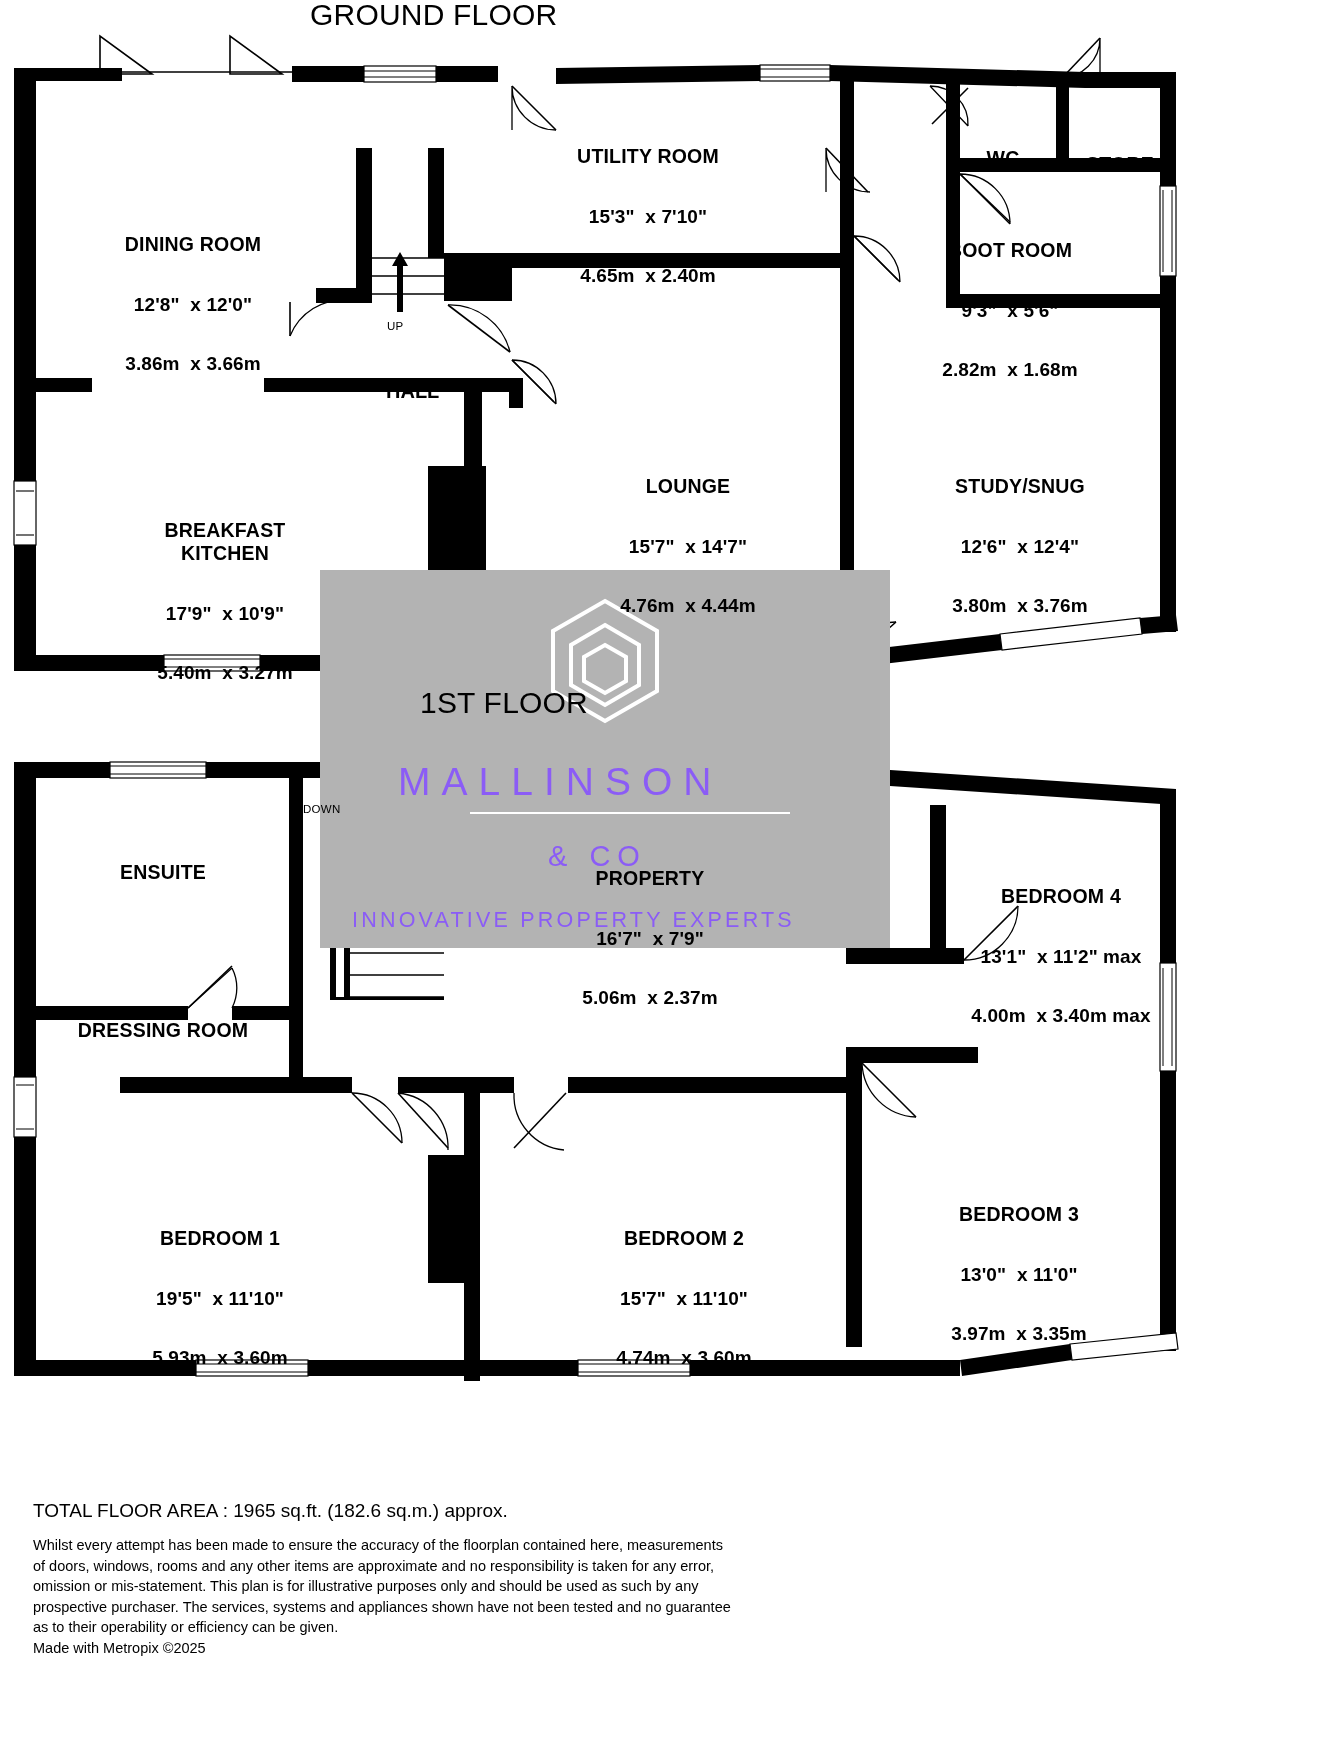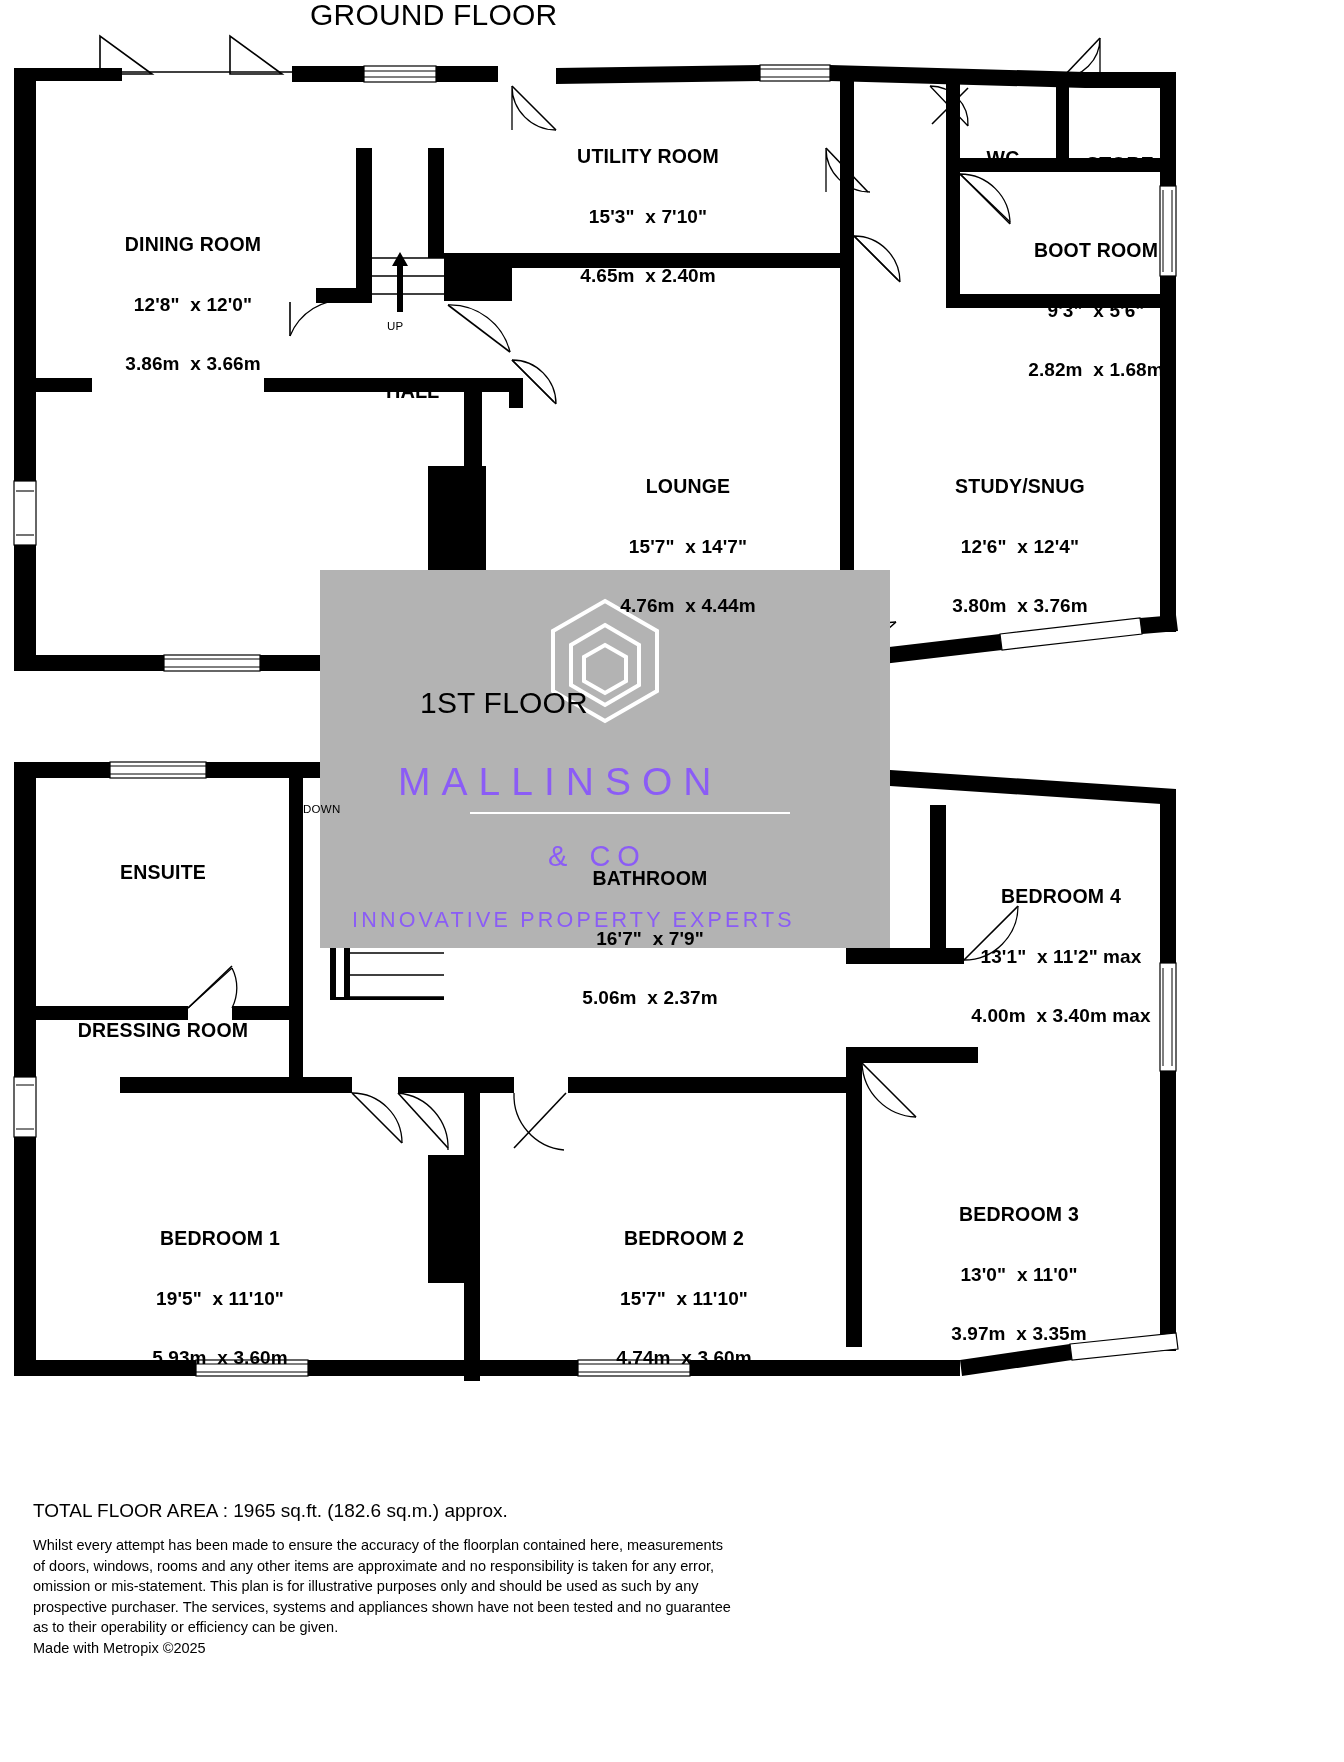--- a/index.html
+++ b/index.html
@@ -277,26 +277,32 @@
   </div>
 
   <div class="lbl" style="left:945px;top:110px;width:116px;">
     <div class="rm-name">WC</div>
   </div>
 
   <div class="lbl" style="left:1062px;top:116px;width:116px;">
     <div class="rm-name">STORE</div>
   </div>
 
-  <div class="lbl" style="left:980px;top:202px;width:232px;">
+  <div class="lbl" style="left:894px;top:202px;width:232px;">
     <div class="rm-name">BOOT ROOM</div>
     <div class="rm-dim">9'3"  x 5'6"</div>
     <div class="rm-dim">2.82m  x 1.68m</div>
   </div>
 
+  <div class="lbl" style="left:95px;top:482px;width:260px;">
+    <div class="rm-name">BREAKFAST
+KITCHEN</div>
+    <div class="rm-dim">17'9"  x 10'9"</div>
+    <div class="rm-dim">5.40m  x 3.27m</div>
+  </div>
 
   <div class="lbl" style="left:558px;top:438px;width:260px;">
     <div class="rm-name">LOUNGE</div>
     <div class="rm-dim">15'7"  x 14'7"</div>
     <div class="rm-dim">4.76m  x 4.44m</div>
   </div>
 
   <div class="lbl" style="left:890px;top:438px;width:260px;">
     <div class="rm-name">STUDY/SNUG</div>
     <div class="rm-dim">12'6"  x 12'4"</div>
@@ -308,21 +314,21 @@
 
   <div class="lbl" style="left:35px;top:824px;width:256px;">
     <div class="rm-name">ENSUITE</div>
   </div>
 
   <div class="lbl" style="left:35px;top:982px;width:256px;">
     <div class="rm-name">DRESSING ROOM</div>
   </div>
 
   <div class="lbl" style="left:520px;top:830px;width:260px;">
-    <div class="rm-name">BATHROOM</div>
+    <div class="rm-name">PROPERTY</div>
     <div class="rm-dim">16'7"  x 7'9"</div>
     <div class="rm-dim">5.06m  x 2.37m</div>
   </div>
 
   <div class="lbl" style="left:930px;top:848px;width:262px;">
     <div class="rm-name">BEDROOM 4</div>
     <div class="rm-dim">13'1"  x 11'2" max</div>
     <div class="rm-dim">4.00m  x 3.40m max</div>
   </div>
 

